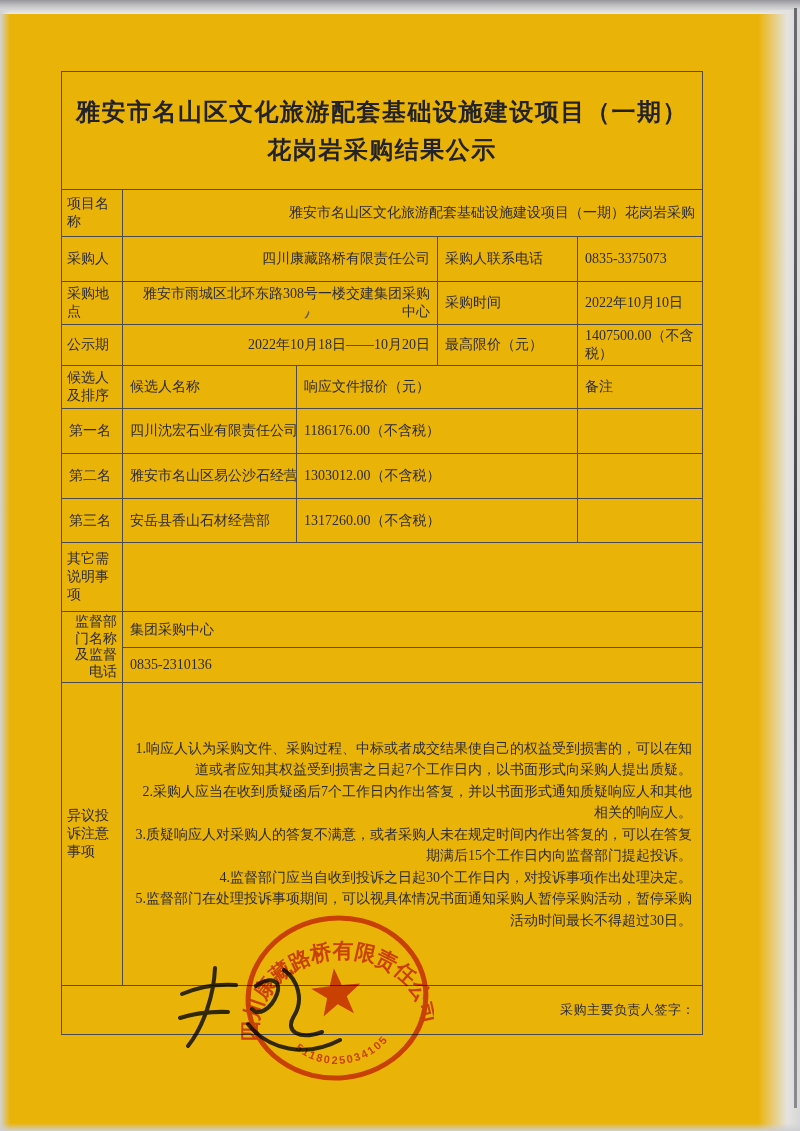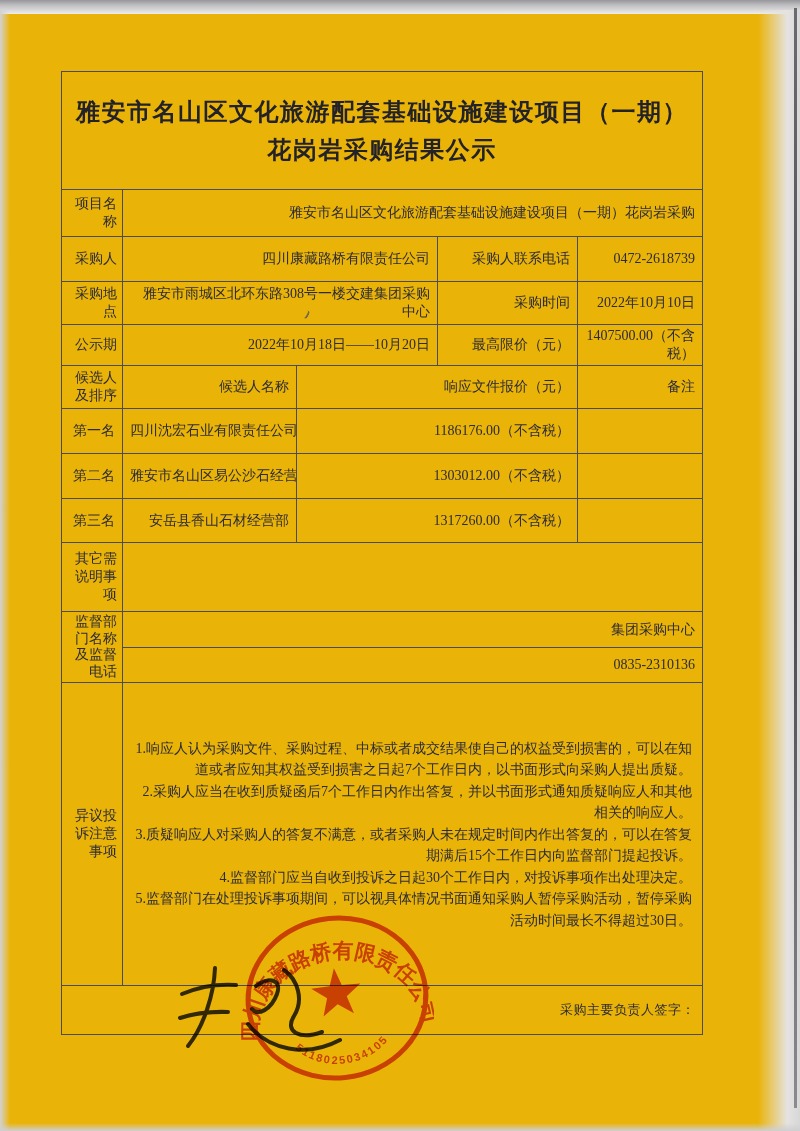--- a/index.html
+++ b/index.html
@@ -27,22 +27,22 @@
   }
   table.doc td{
     border:1.6px solid #4b4b52;
     padding:2px 7px;
     font-size:14px;line-height:1.3;
     vertical-align:middle;
     overflow:hidden;
   }
   .title-cell{text-align:center;vertical-align:middle;}
   .title-line{font-size:24px;font-weight:bold;letter-spacing:1.5px;line-height:38px;color:#222228;}
-  .rowlbl{text-align:right;padding:2px 5px !important;line-height:17px;}
-  .ctr{text-align:right;}
+  .rowlbl{text-align:left;padding:2px 5px !important;line-height:17px;}
+  .ctr{text-align:left;}
   .lft{text-align:right;}
   .name-cell{font-size:13.5px;white-space:nowrap;}
   .objection-content{padding:6px 10px !important;}
   .objection-content .obj-line{font-size:14px;line-height:21.5px;text-align:right;}
   .sig-row-cell{padding-left:7px;}
   .sig-label{font-size:13px;letter-spacing:0.5px;}
   .overlay{position:absolute;pointer-events:none;mix-blend-mode:multiply;}
   .scan-mark{position:absolute;left:300px;top:309px;width:7px;height:9px;
     border-right:2px solid #55555c;transform:rotate(28deg);border-radius:40%;opacity:.8;}
 </style>
@@ -70,21 +70,21 @@
 
     <tr style="height:47px">
       <td class="rowlbl">项目名称</td>
       <td colspan="4" class="lft">雅安市名山区文化旅游配套基础设施建设项目（一期）花岗岩采购</td>
     </tr>
 
     <tr style="height:45px">
       <td class="rowlbl">采购人</td>
       <td colspan="2" class="lft">四川康藏路桥有限责任公司</td>
       <td class="ctr">采购人联系电话</td>
-      <td class="ctr">0472-2618739</td>
+      <td class="ctr">0835-3375073</td>
     </tr>
 
     <tr style="height:43px">
       <td class="rowlbl">采购地点</td>
       <td colspan="2" class="lft">雅安市雨城区北环东路308号一楼交建集团采购中心</td>
       <td class="ctr">采购时间</td>
       <td class="ctr">2022年10月10日</td>
     </tr>
 
     <tr style="height:40px">

